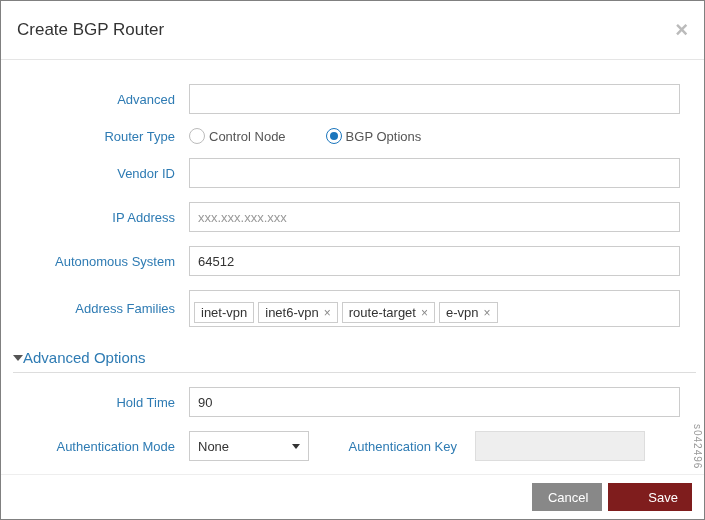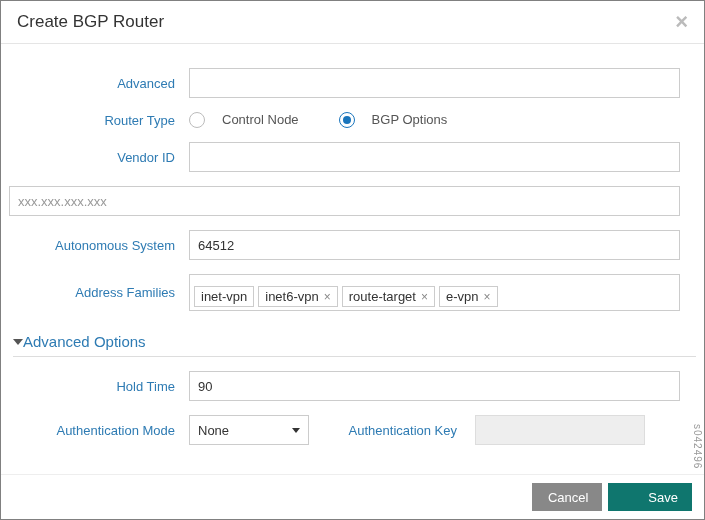--- a/index.html
+++ b/index.html
@@ -14,21 +14,21 @@
     position: relative;
     border: 1px solid #808080;
   }
   .modal {
     width: 100%;
     height: 100%;
     display: flex;
     flex-direction: column;
   }
   .modal-header {
-    padding: 10px 16px;
+    padding: 18px 16px;
     border-bottom: 1px solid #e5e5e5;
     display: flex;
     justify-content: space-between;
     align-items: center;
   }
   .modal-title {
     font-size: 17px;
     color: #333;
     font-weight: 400;
   }
@@ -89,21 +89,21 @@
     font-size: 13px;
     color: #333;
     width: 100%;
   }
   input[type="text"]::placeholder { color: #999; }
   .input-sm { width: 150px; flex: none; }
   .input-md { width: 150px; flex: none; }
   .input-full { flex: 1; }
 
   .radio-group { display: flex; align-items: center; gap: 40px; }
-  .radio-item { display: flex; gap: 17px; cursor: pointer; }
+  .radio-item { display: flex; align-items: center; gap: 4px; cursor: pointer; }
   .radio-circle {
     width: 16px; height: 16px; border: 1px solid #bbb; border-radius: 50%;
     display: flex; align-items: center; justify-content: center; background: #fff;
   }
   .radio-circle.selected { border-color: #1a75bc; }
   .radio-dot { width: 8px; height: 8px; border-radius: 50%; background: #1a75bc; }
   .radio-label { color: #555; font-size: 13px; }
 
   .tagbox {
     border: 1px solid #ccc;
@@ -169,21 +169,21 @@
   }
   .btn {
     height: 28px;
     padding: 0 14px;
     border: none;
     font-size: 13px;
     cursor: pointer;
     color: #fff;
   }
   .btn-cancel { background: #888; padding-left: 16px; }
-  .btn-save { background: #0f766e; padding-left: 40px; }
+  .btn-save { background: #7f1d1d; padding-left: 40px; }
 
   .watermark {
     position: absolute;
     right: 1px;
     bottom: 50px;
     writing-mode: vertical-rl;
     font-size: 10px;
     color: #999;
     letter-spacing: 1px;
   }
@@ -227,20 +227,21 @@
       </div>
 
       <div class="form-row">
         <div class="form-label">Vendor ID</div>
         <div class="form-field">
           <input type="text" class="input-full" value="" style="">
         </div>
       </div>
 
       <div class="form-row">
+        <div class="form-label">IP Address</div>
         <div class="form-field">
           <input type="text" class="input-sm" placeholder="xxx.xxx.xxx.xxx" style="">
           <div class="sub-label">Router ID</div>
 
         </div>
       </div>
 
       <div class="form-row">
         <div class="form-label">Autonomous System</div>
         <div class="form-field">

